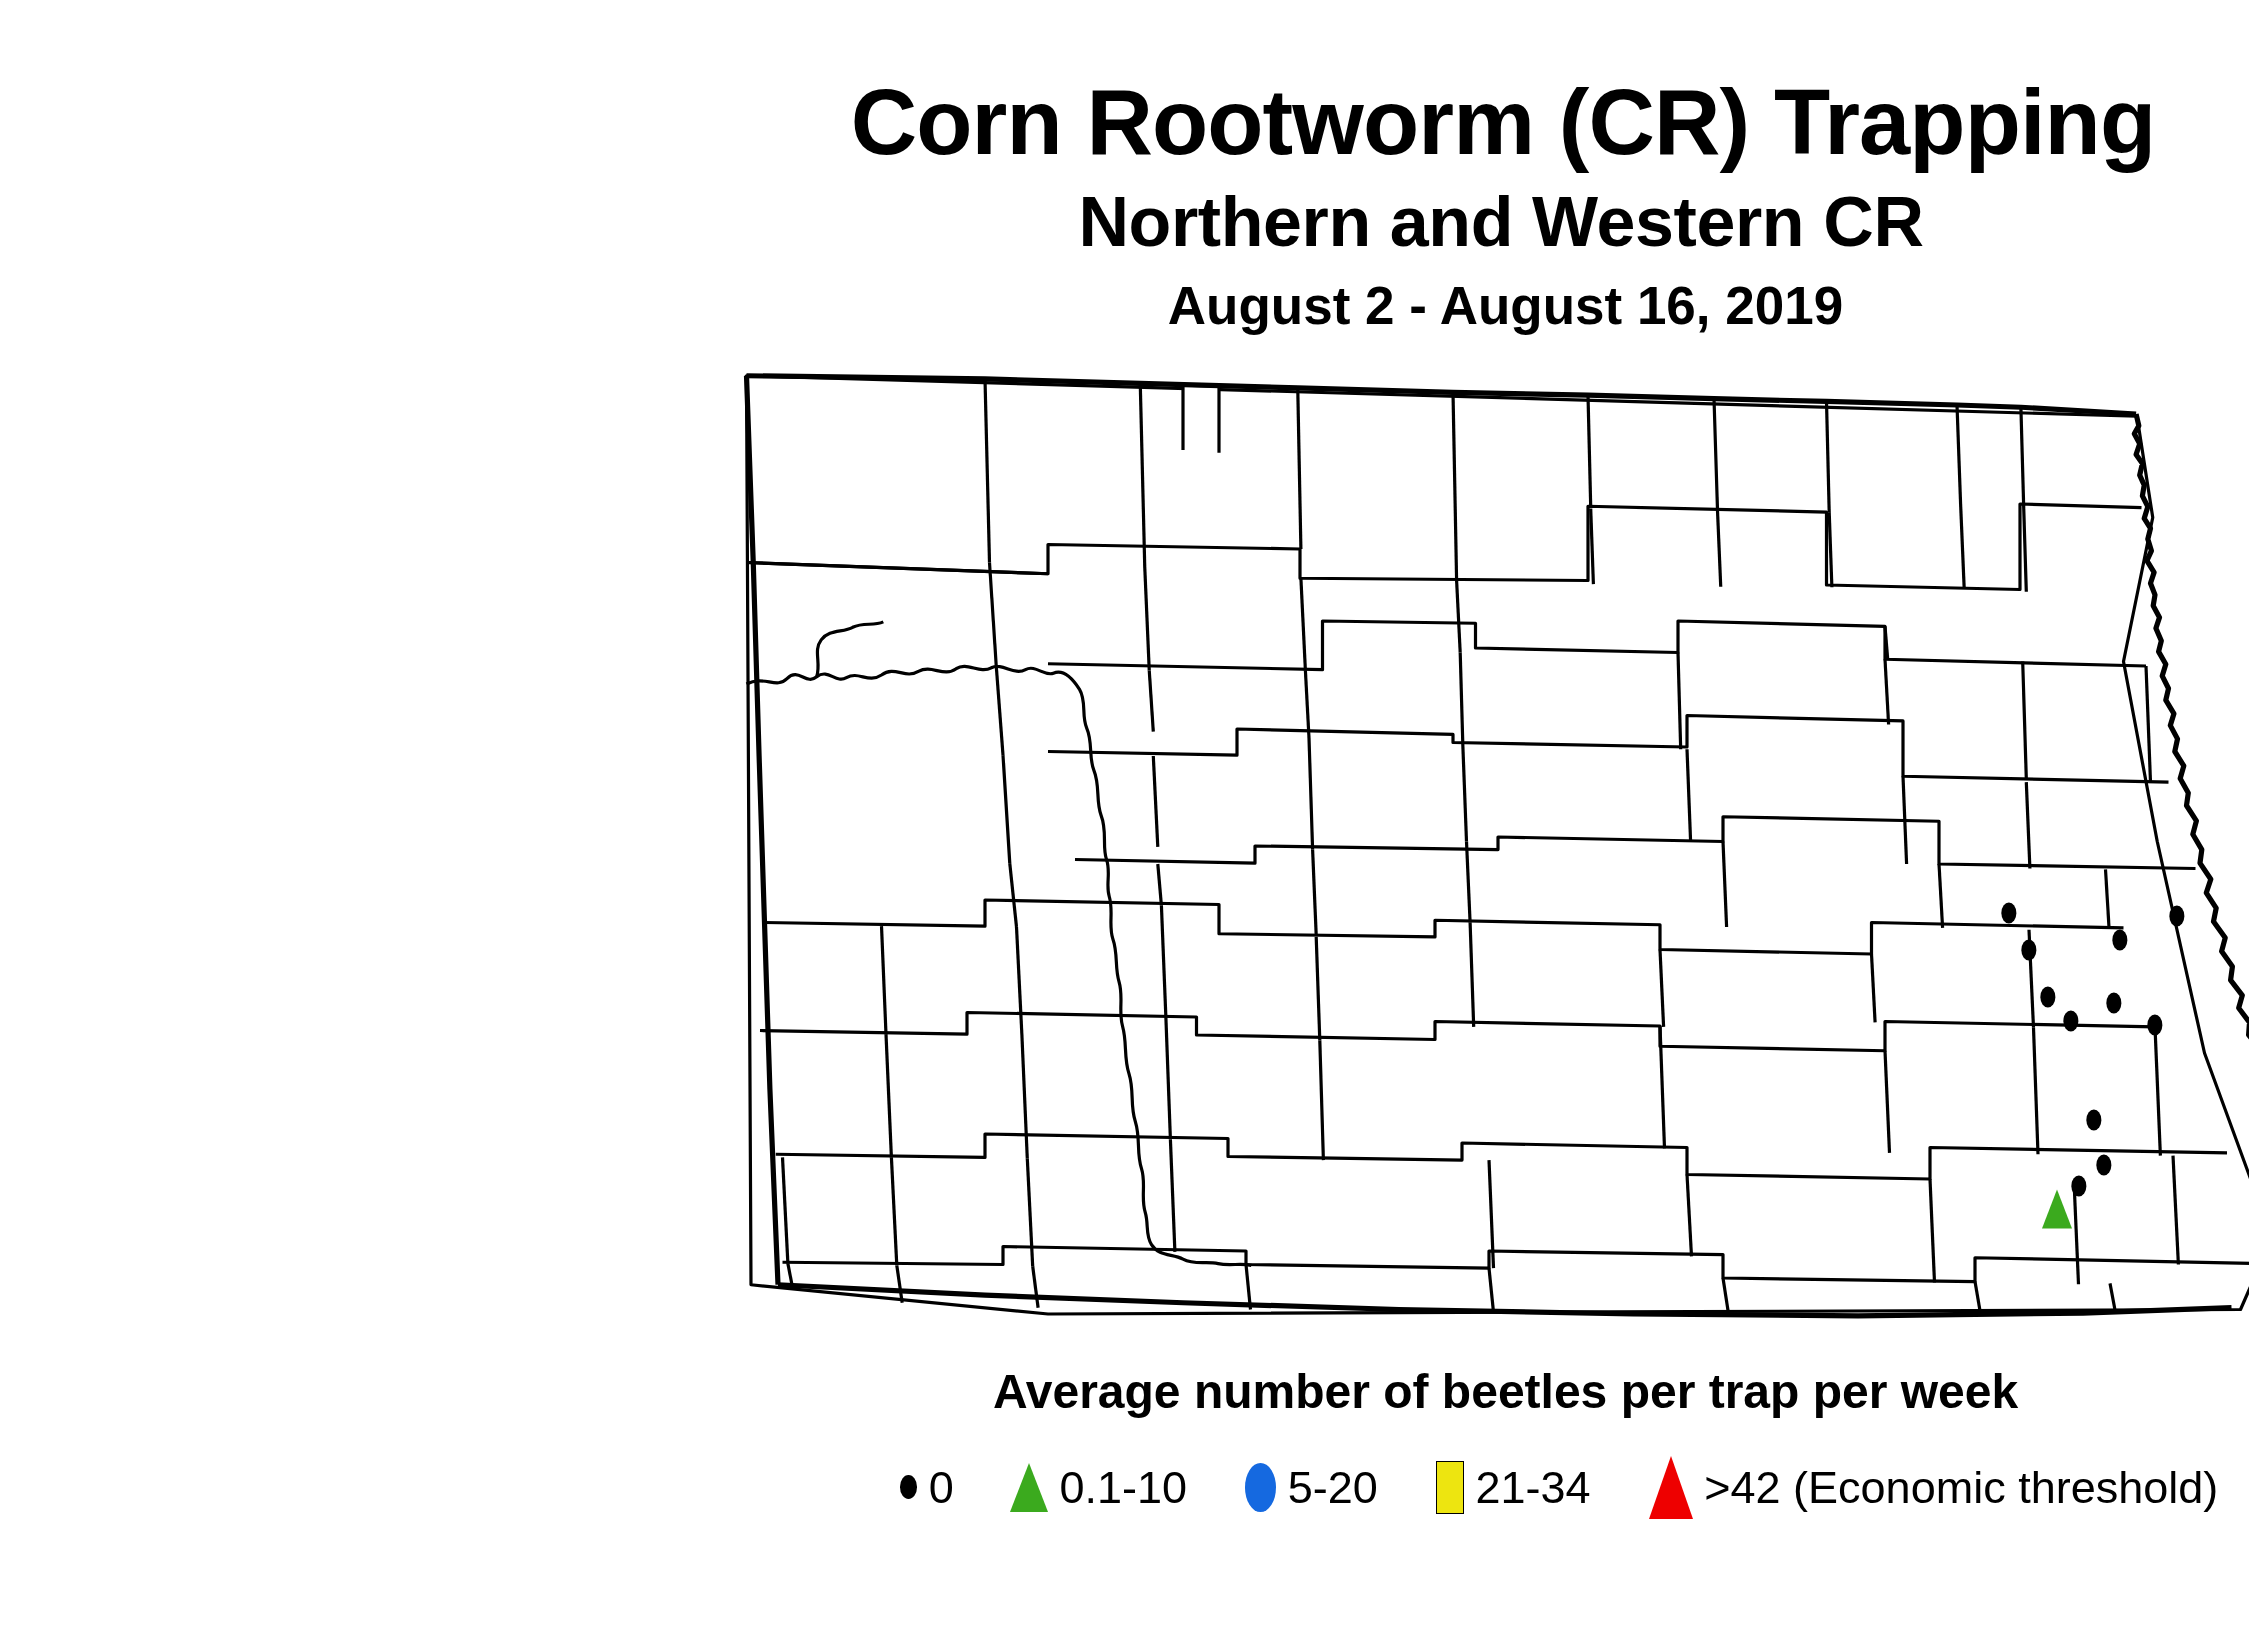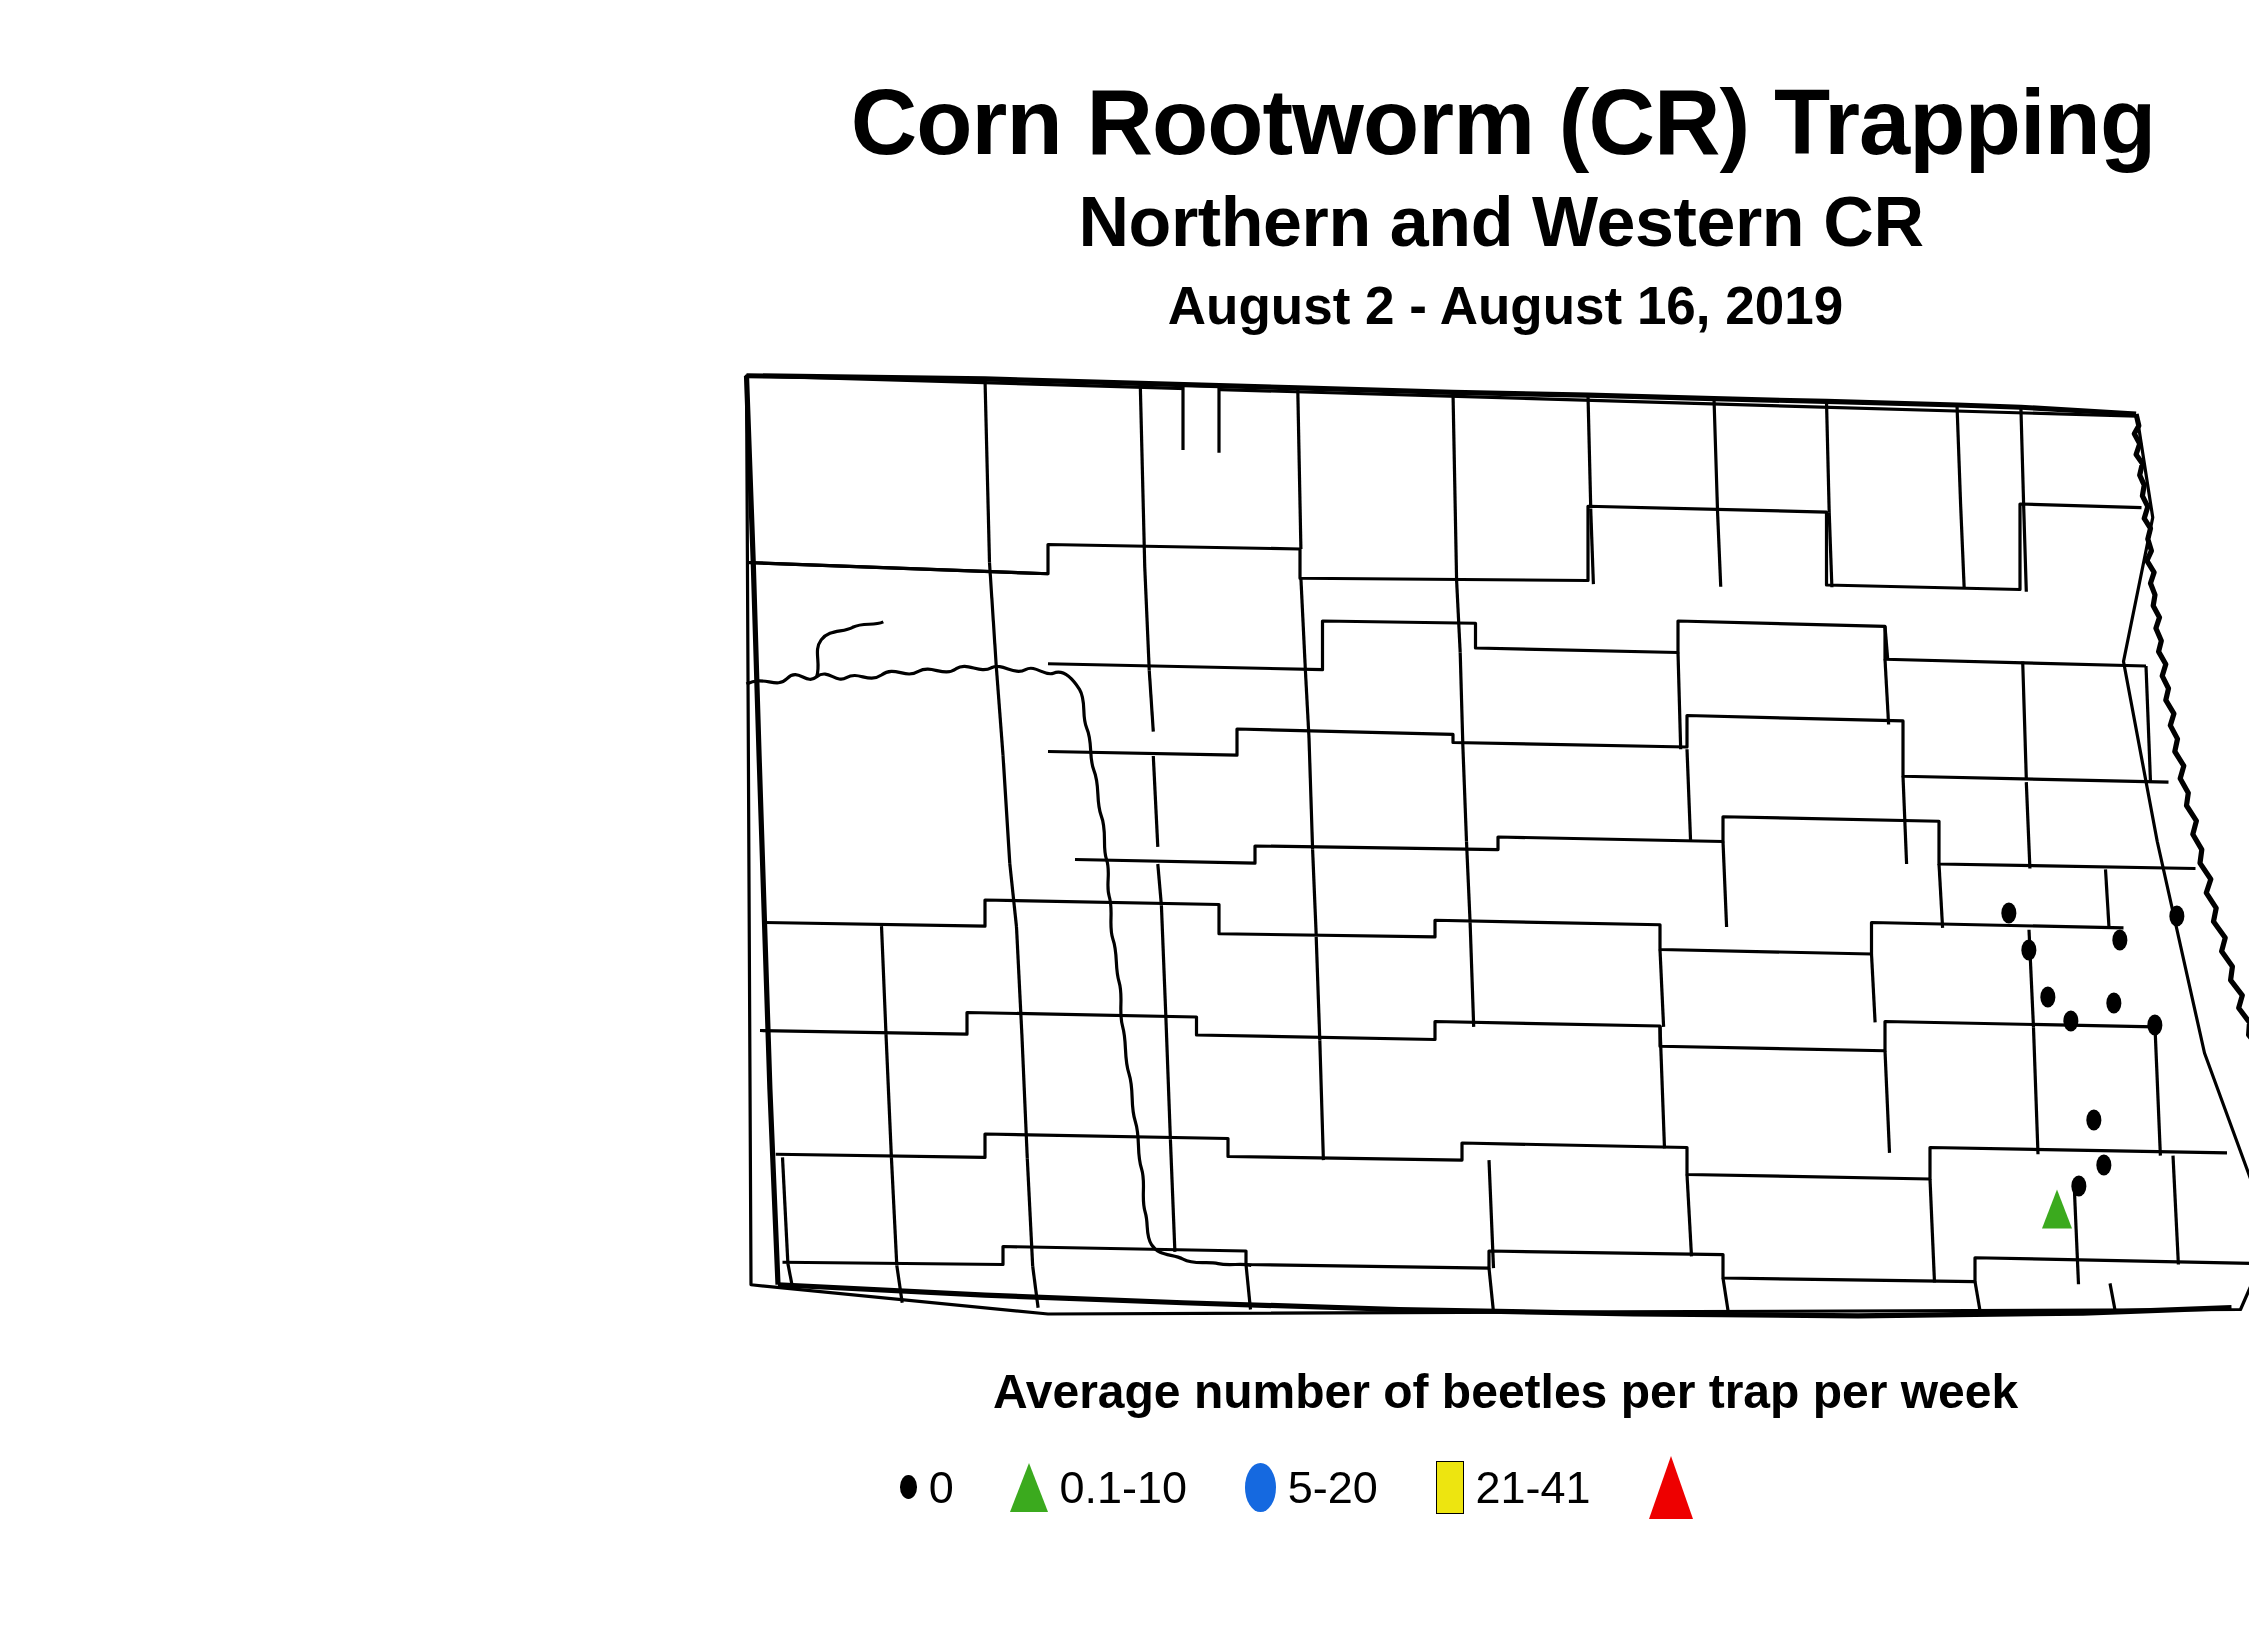--- a/index.html
+++ b/index.html
@@ -277,24 +277,25 @@
     <span class="gap-2"></span>
 
     <div class="legend-item">
       <span class="sw sw-circle-blue"></span>
       <span class="legend-label">5-20</span>
     </div>
     <span class="gap-3"></span>
 
     <div class="legend-item">
       <span class="sw sw-square-yellow"></span>
-      <span class="legend-label">21-41</span>
+      <span class="legend-label">21-34</span>
     </div>
     <span class="gap-4"></span>
 
     <div class="legend-item">
       <span class="sw sw-tri-red"></span>
+      <span class="legend-label">&gt;42 (Economic threshold)</span>
     </div>
 
   </div>
 
 </div>
 
 
 </body></html>

